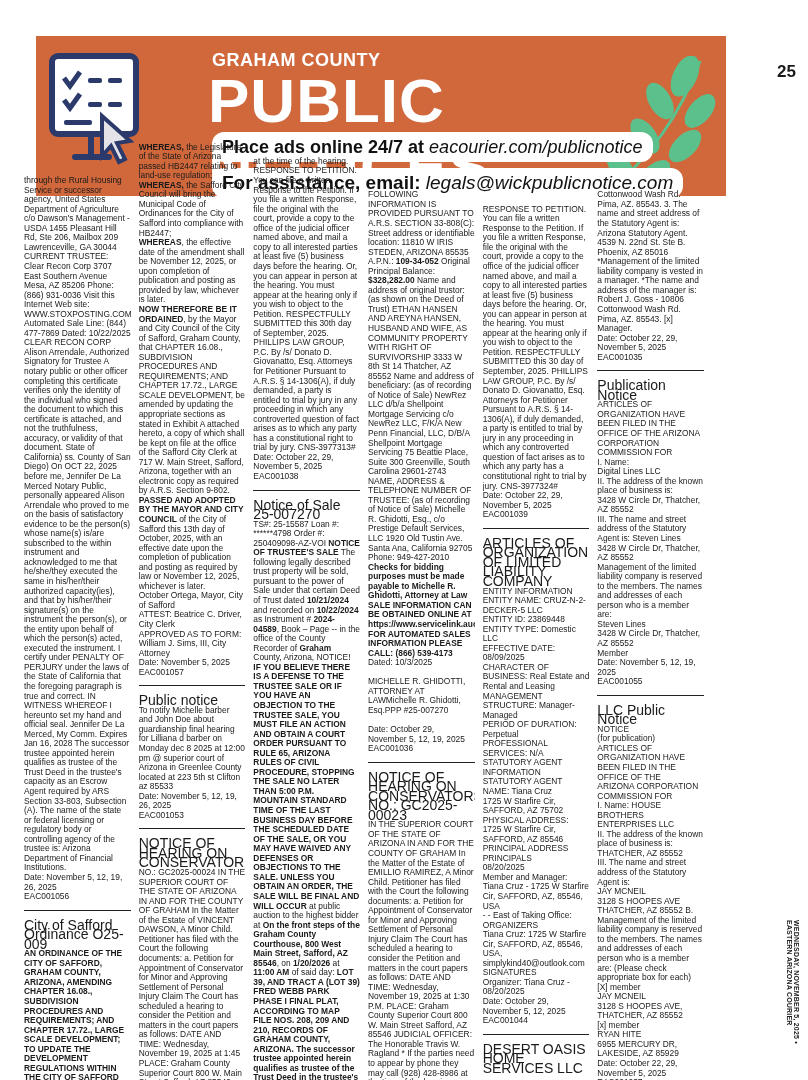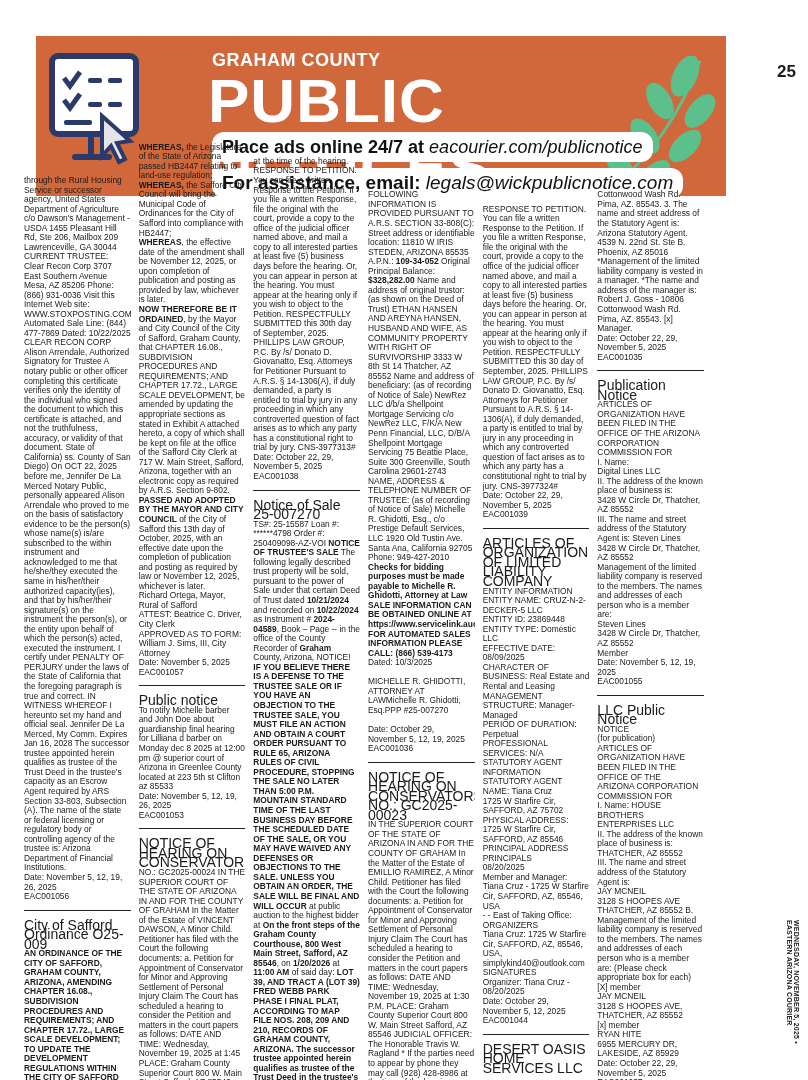--- a/index.html
+++ b/index.html
@@ -76,21 +76,21 @@
         <p class="b">AN ORDINANCE OF THE CITY OF SAFFORD, GRAHAM COUNTY, ARIZONA, AMENDING CHAPTER 16.08., SUBDIVISION PROCEDURES AND REQUIREMENTS; AND CHAPTER 17.72., LARGE SCALE DEVELOPMENT; TO UPDATE THE DEVELOPMENT REGULATIONS WITHIN THE CITY OF SAFFORD TO COMPLY WITH HB2447.</p>
       </div>
     </div>
     <div class="col">
       <div class="notice">
         <p><span class="b">WHEREAS,</span><span> the Legislature of the State of Arizona passed HB2447 relating to land-use regulation;</span></p>
         <p><span class="b">WHEREAS,</span><span> the Safford City Council will bring the Municipal Code of Ordinances for the City of Safford into compliance with HB2447;</span></p>
         <p><span class="b">WHEREAS</span><span>, the effective date of the amendment shall be November 12, 2025, or upon completion of publication and posting as provided by law, whichever is later.</span></p>
         <p><span class="b">NOW THEREFORE BE IT ORDAINED</span><span>, by the Mayor and City Council of the City of Safford, Graham County, that CHAPTER 16.08., SUBDIVISION PROCEDURES AND REQUIREMENTS; AND CHAPTER 17.72., LARGE SCALE DEVELOPMENT, be amended by updating the appropriate sections as stated in Exhibit A attached hereto, a copy of which shall be kept on file at the office of the Safford City Clerk at 717 W. Main Street, Safford, Arizona, together with an electronic copy as required by A.R.S. Section 9-802.</span></p>
         <p><span class="b">PASSED AND ADOPTED BY THE MAYOR AND CITY COUNCIL</span><span> of the City of Safford this 13th day of October, 2025, with an effective date upon the completion of publication and posting as required by law or November 12, 2025, whichever is later.</span></p>
-        <p><span>Richard Ortega, Mayor, Rural of Safford</span></p>
+        <p><span>October Ortega, Mayor, City of Safford</span></p>
         <p><span>ATTEST: Beatrice C. Driver, City Clerk</span></p>
         <p><span>APPROVED AS TO FORM: William J. Sims, III, City Attorney</span></p>
         <p>Date: November 5, 2025</p>
         <p>EAC001057</p>
       </div>
       <div class="rule"></div>
       <div class="notice">
         <p class="hdr">Public notice</p>
         <p><span>To notify Michelle barber and John Doe about guardianship final hearing for Lilliana d barber on Monday dec 8 2025 at 12:00 pm @ superior court of Arizona in Greenlee County located at 223 5th st Clifton az 85533</span></p>
         <p>Date: November 5, 12, 19, 26, 2025</p>

